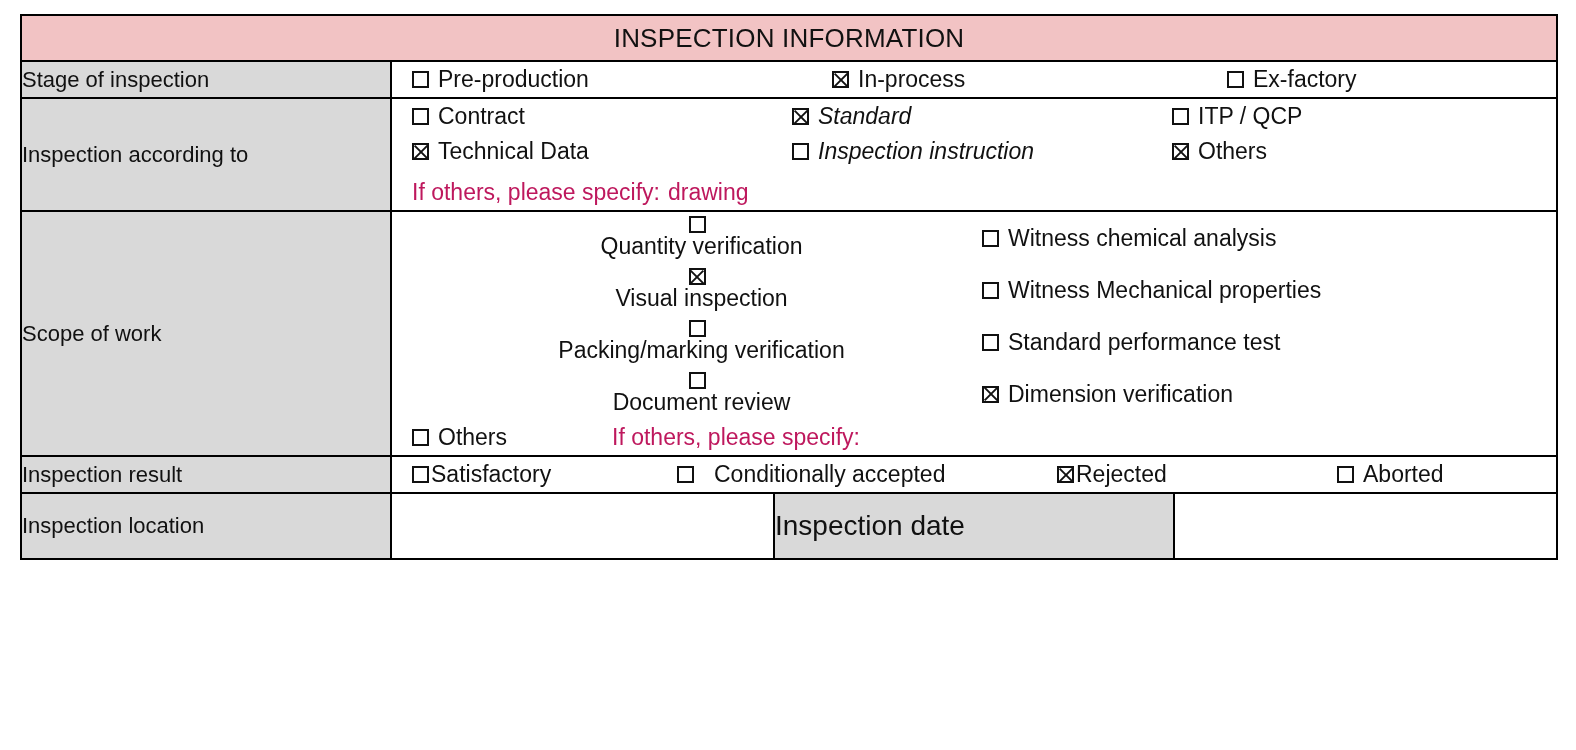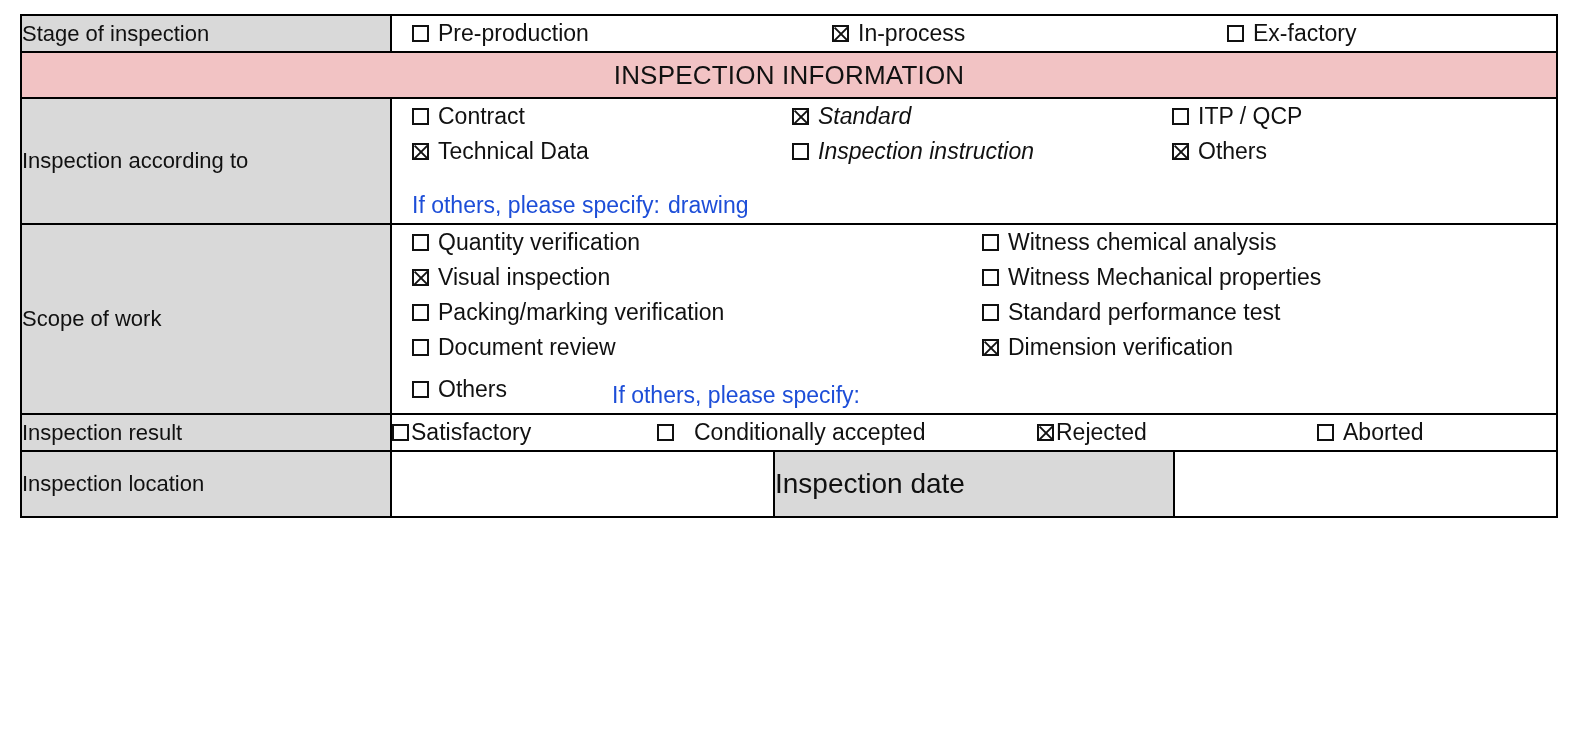--- a/index.html
+++ b/index.html
@@ -91,40 +91,39 @@
     transform-origin: center;
   }
   .box.checked::before {
     transform: translate(-50%, -50%) rotate(45deg);
   }
   .box.checked::after {
     transform: translate(-50%, -50%) rotate(-45deg);
   }
   .plain-text {
     font-size: 23px;
-    color: #1d4ed8;
-    margin-top: 13px;
+    color: #be185d;
   }
   
   .stage-row .c1 { width: 420px; padding-left: 20px; }
   .stage-row .c2 { width: 395px; }
   .stage-row .c3 { }
 
   
   .acc-row .c1 { width: 380px; padding-left: 20px; }
   .acc-row .c2 { width: 380px; font-style: italic; }
   .acc-row .c3 { }
   .acc-specify { padding-left: 20px; padding-top: 10px; }
 
   
-  .scope-row .c1 { width: 570px; padding-left: 20px; }
+  .scope-row .c1 { width: 570px; padding-left: 20px; flex-direction: column; }
   .scope-row .c2 { }
 
   
-  .result-row { }
+  .result-row { padding-left: 20px; }
   .result-row .g1 { width: 265px; }
   .result-row .g2 { width: 380px; gap: 18px; }
   .result-row .g3 { width: 280px; align-items: center; }
 
   .loc-label { height: 64px; }
   .date-label {
     background: #d9d9d9;
     font-size: 28px;
     color: #111111;
     padding-left: 18px;
@@ -138,41 +137,41 @@
   <table class="form">
     <colgroup>
       <col style="width:370px">
       <col style="width:383px">
       <col style="width:400px">
       <col style="width:383px">
     </colgroup>
     <tbody>
 
       <tr>
+        <td class="title-cell" colspan="4">INSPECTION INFORMATION</td>
+      </tr>
+
+      <tr>
         <td class="label-cell">Stage of inspection</td>
         <td class="content-cell" colspan="3">
           <div class="row-line stage-row">
             <div class="opt c1">
               <span class="box"></span>
               <span class="lbl">Pre-production</span>
             </div>
             <div class="opt c2">
               <span class="box checked"></span>
               <span class="lbl">In-process</span>
             </div>
             <div class="opt c3">
               <span class="box"></span>
               <span class="lbl">Ex-factory</span>
             </div>
           </div>
         </td>
-      </tr>
-
-      <tr>
-        <td class="title-cell" colspan="4">INSPECTION INFORMATION</td>
       </tr>
 
       <tr>
         <td class="label-cell tall">Inspection according to</td>
         <td class="content-cell" colspan="3">
           <div class="row-line acc-row">
             <div class="opt c1">
               <span class="box"></span>
               <span class="lbl">Contract</span>
             </div>

